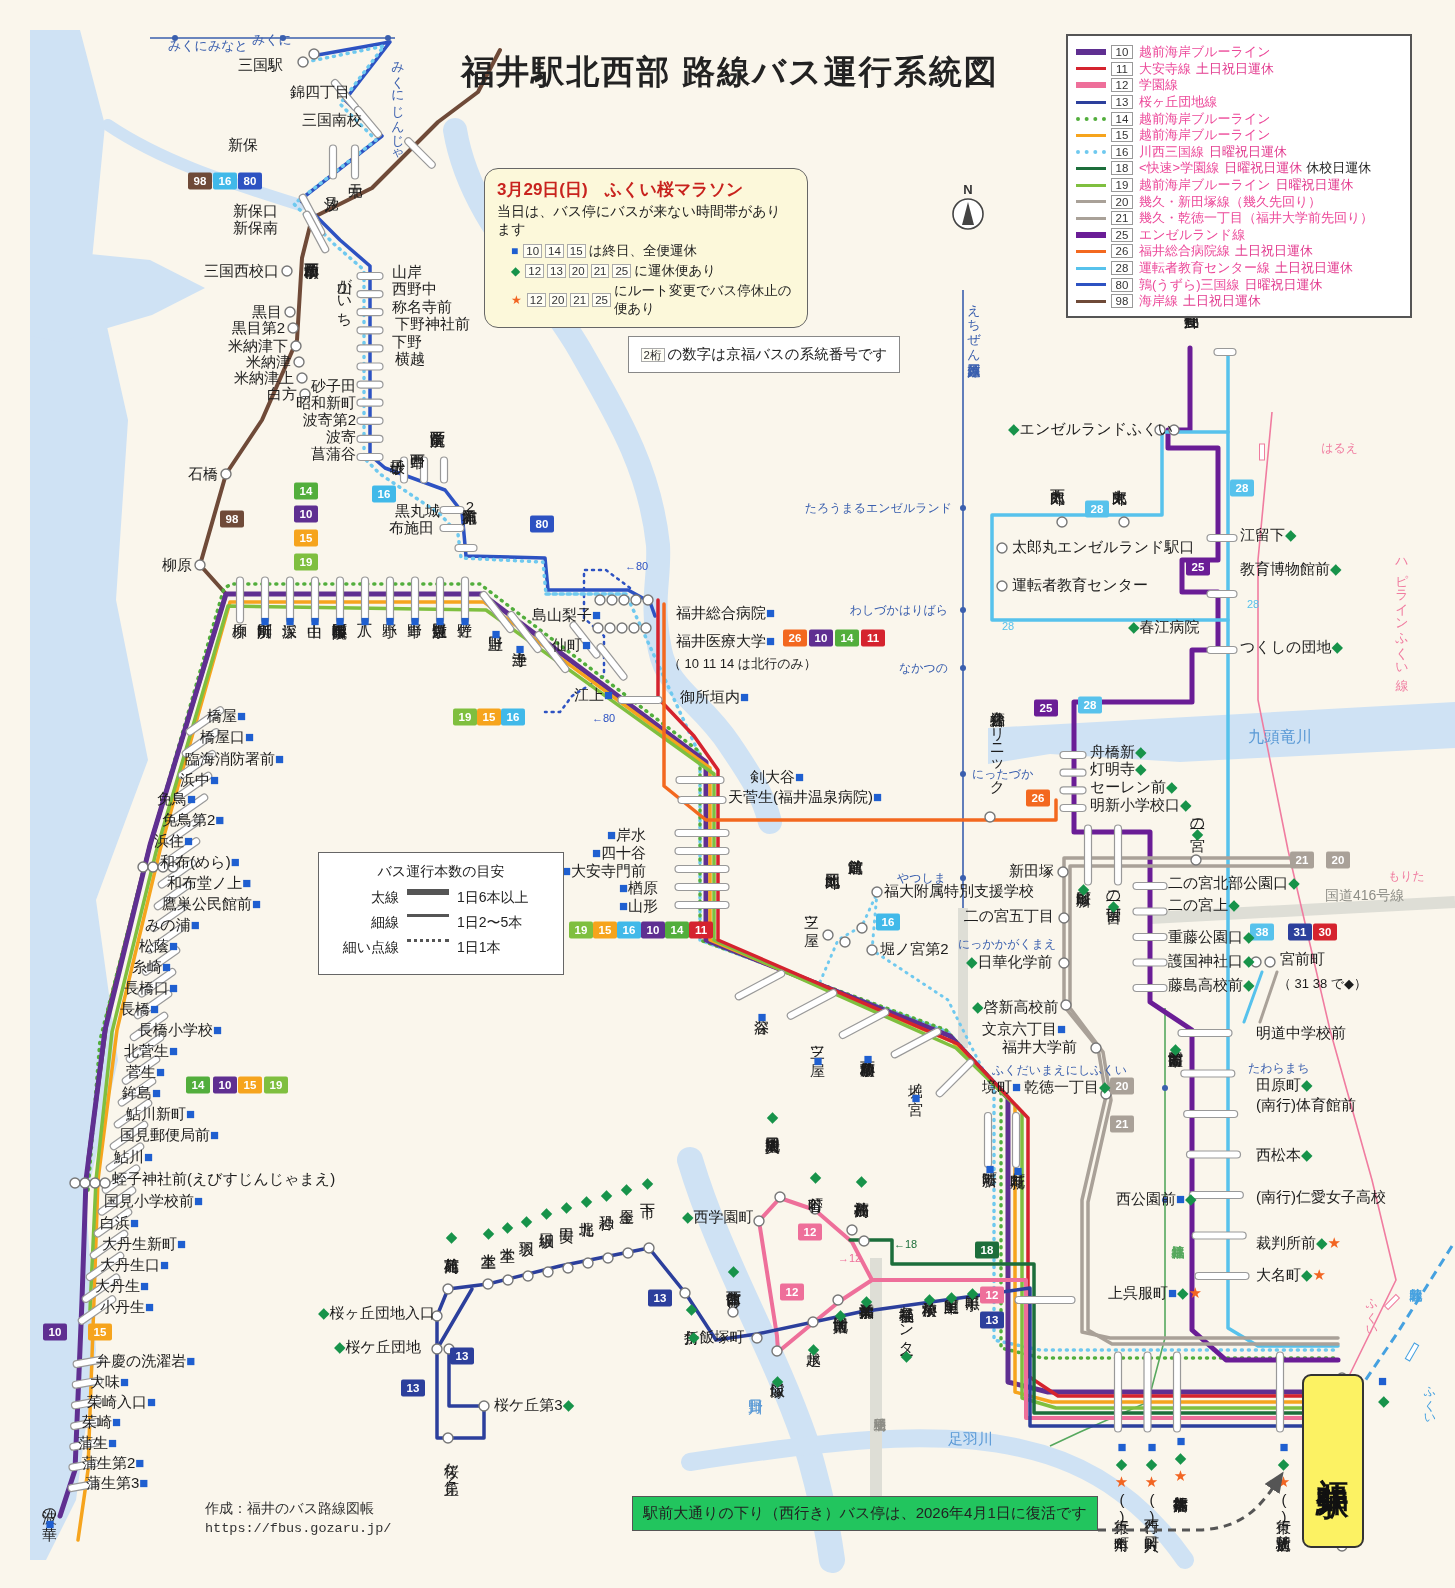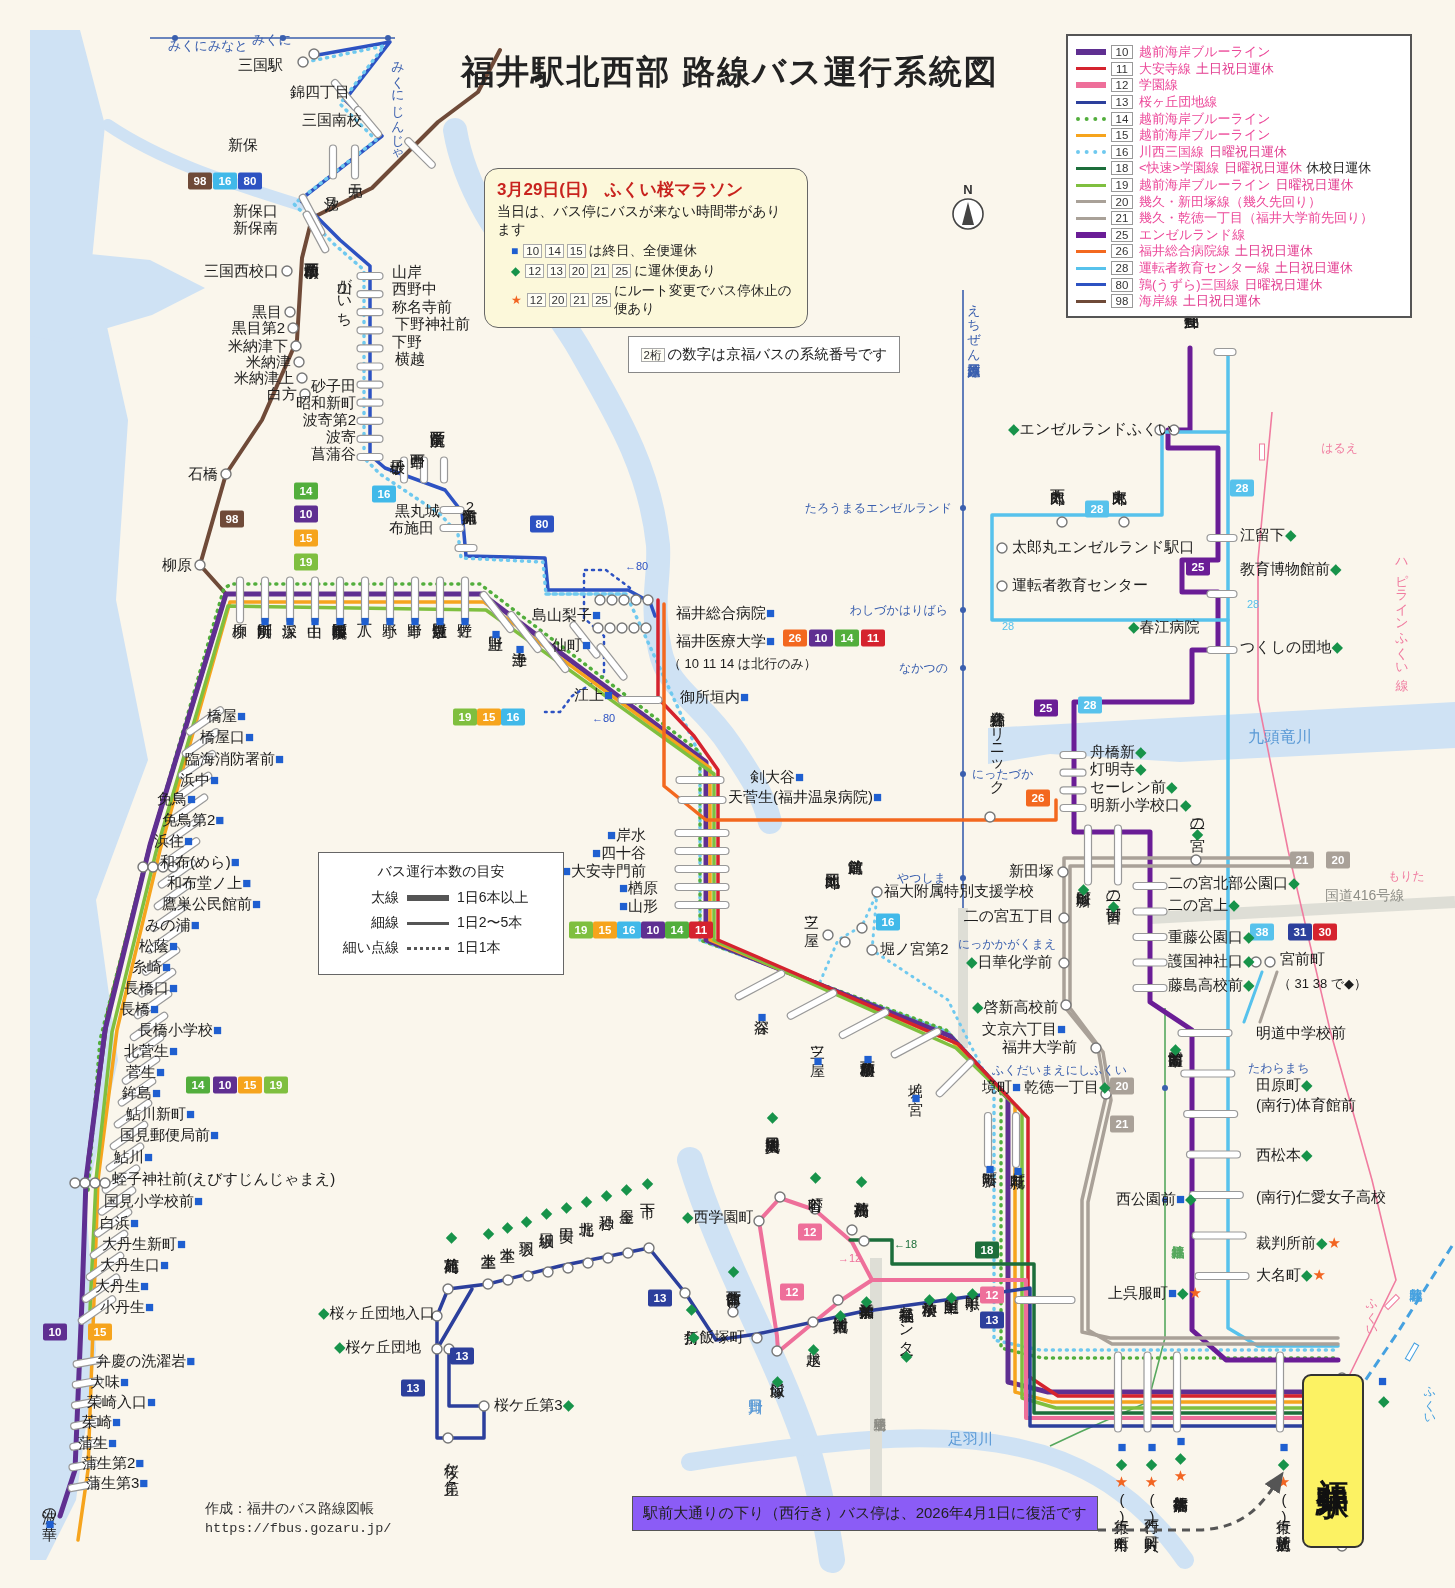--- a/index.html
+++ b/index.html
@@ -19,24 +19,24 @@
   .lnote2{color:#1c1c1c;margin-left:4px;}
   #marathon{left:484px;top:168px;width:324px;background:#fcf8da;border:1.5px solid #666;border-radius:14px;padding:9px 12px;}
   #marathon .mt{color:#c8231e;font-weight:bold;font-size:17px;margin-bottom:2px;}
   #marathon .ml{font-size:14px;color:#222;margin-bottom:3px;}
   .mitem{font-size:13.5px;color:#222;margin:2px 0 0 14px;display:flex;align-items:center;flex-wrap:nowrap;}
   .micon{margin-right:5px;font-size:12px;}
   .nbox{border:1px solid #aaa;background:#fffef5;padding:0 2px;font-size:11.5px;margin-right:3px;color:#333;}
   #sysnote{left:628px;top:336px;width:272px;background:#fff;border:1.5px solid #888;padding:8px 10px;font-size:14.5px;color:#222;text-align:center;}
   #freq{left:318px;top:852px;width:246px;background:#fff;border:1.5px solid #666;padding:10px 8px;font-size:14px;color:#222;}
   #freq .ft{text-align:center;margin-bottom:8px;}
-  .frow{display:flex;align-items:center;margin:7px 0;}
+  .frow{display:flex;align-items:flex-start;margin:7px 0;}
   .flab{width:72px;text-align:right;margin-right:8px;white-space:nowrap;}
   .fsw{width:42px;margin-right:8px;flex:0 0 42px;}
-  #bnotice{left:632px;top:1496px;width:466px;background:#8b5cf6;border:1.5px solid #555;padding:7px 4px;font-size:15px;color:#222;text-align:center;white-space:nowrap;}
+  #bnotice{left:632px;top:1496px;width:466px;background:#22c55e;border:1.5px solid #555;padding:7px 4px;font-size:15px;color:#222;text-align:center;white-space:nowrap;}
   #credit{left:205px;top:1498px;font-size:14px;color:#333;line-height:1.5;}
   #credit .c2{font-family:"Liberation Mono","DejaVu Sans Mono",monospace;font-size:13.5px;}
   #station{left:1302px;top:1374px;width:62px;height:174px;background:#fcf263;border:2.5px solid #333;border-radius:9px;
            display:flex;align-items:center;justify-content:center;}
   #station span{writing-mode:vertical-rl;text-orientation:upright;font-size:32px;font-weight:bold;color:#111;letter-spacing:6px;}
 </style>
 </head>
 <body>
 
 <div id="stage">

